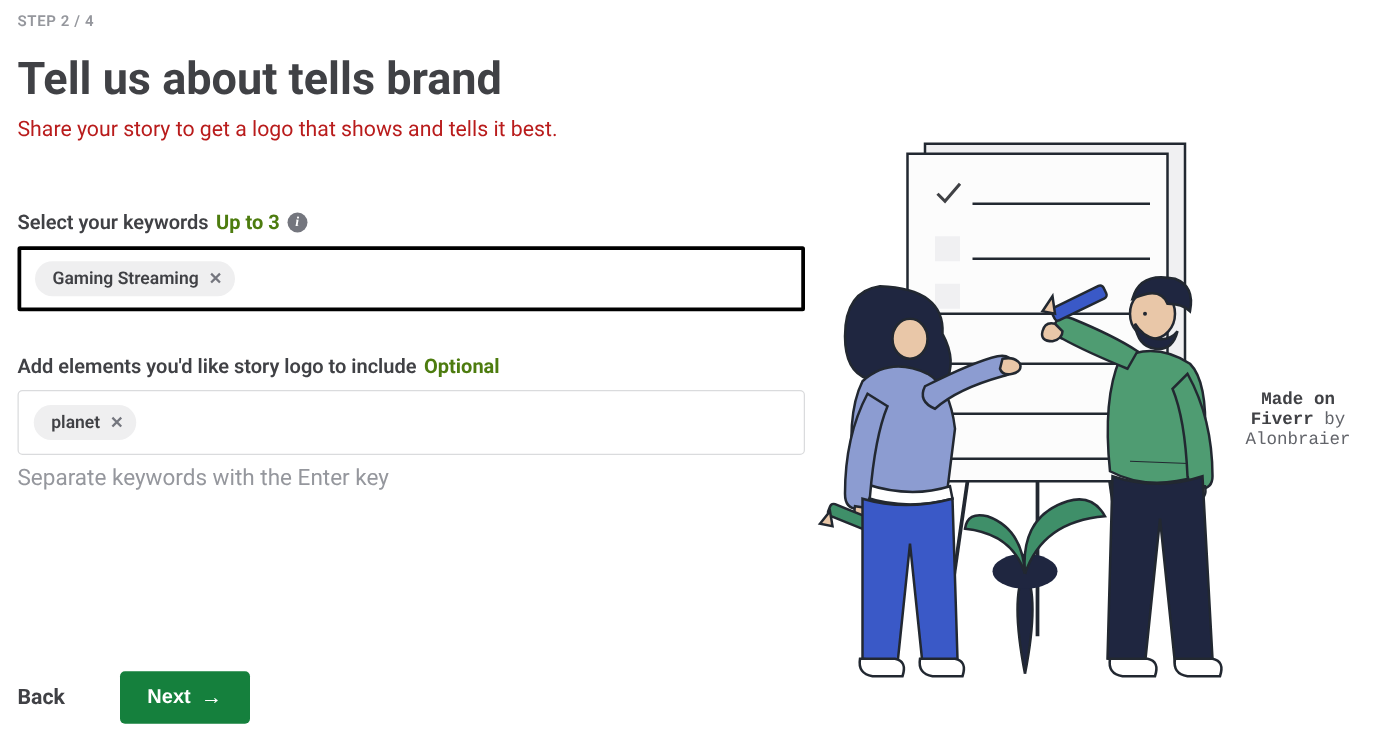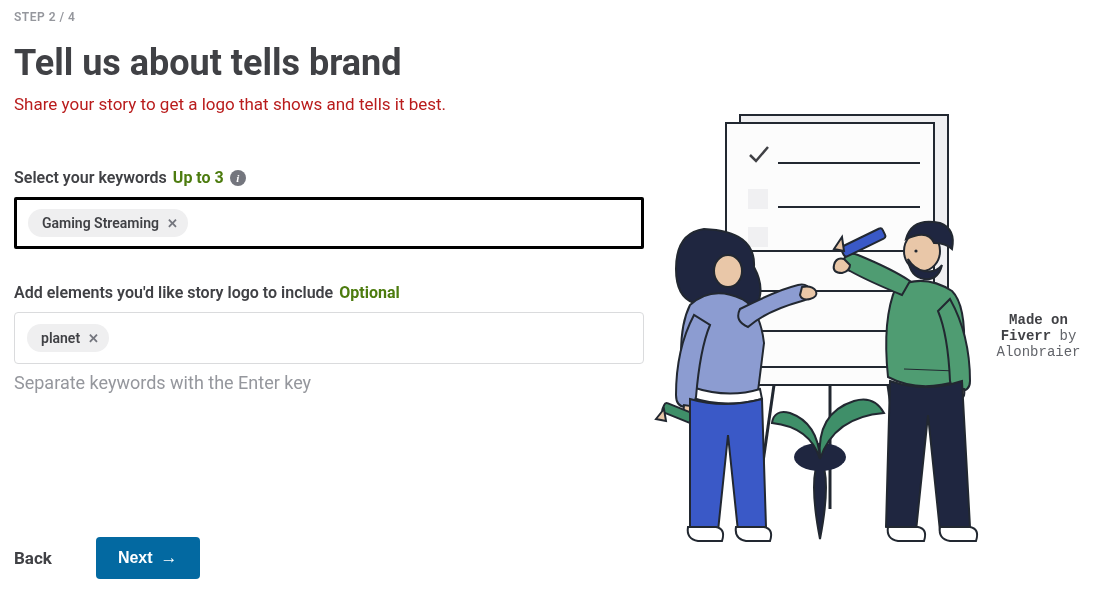--- a/index.html
+++ b/index.html
@@ -118,21 +118,21 @@
     align-items: center;
     gap: 44px;
   }
   .back-link {
     font-size: 17px;
     font-weight: 700;
     color: #404145;
     cursor: pointer;
   }
   .next-btn {
-    background: #0369a1;
+    background: #15803d;
     color: #fff;
     border: none;
     border-radius: 4px;
     padding: 11px 22px;
     font-size: 16px;
     font-weight: 700;
     cursor: pointer;
     display: inline-flex;
     align-items: center;
     gap: 8px;

